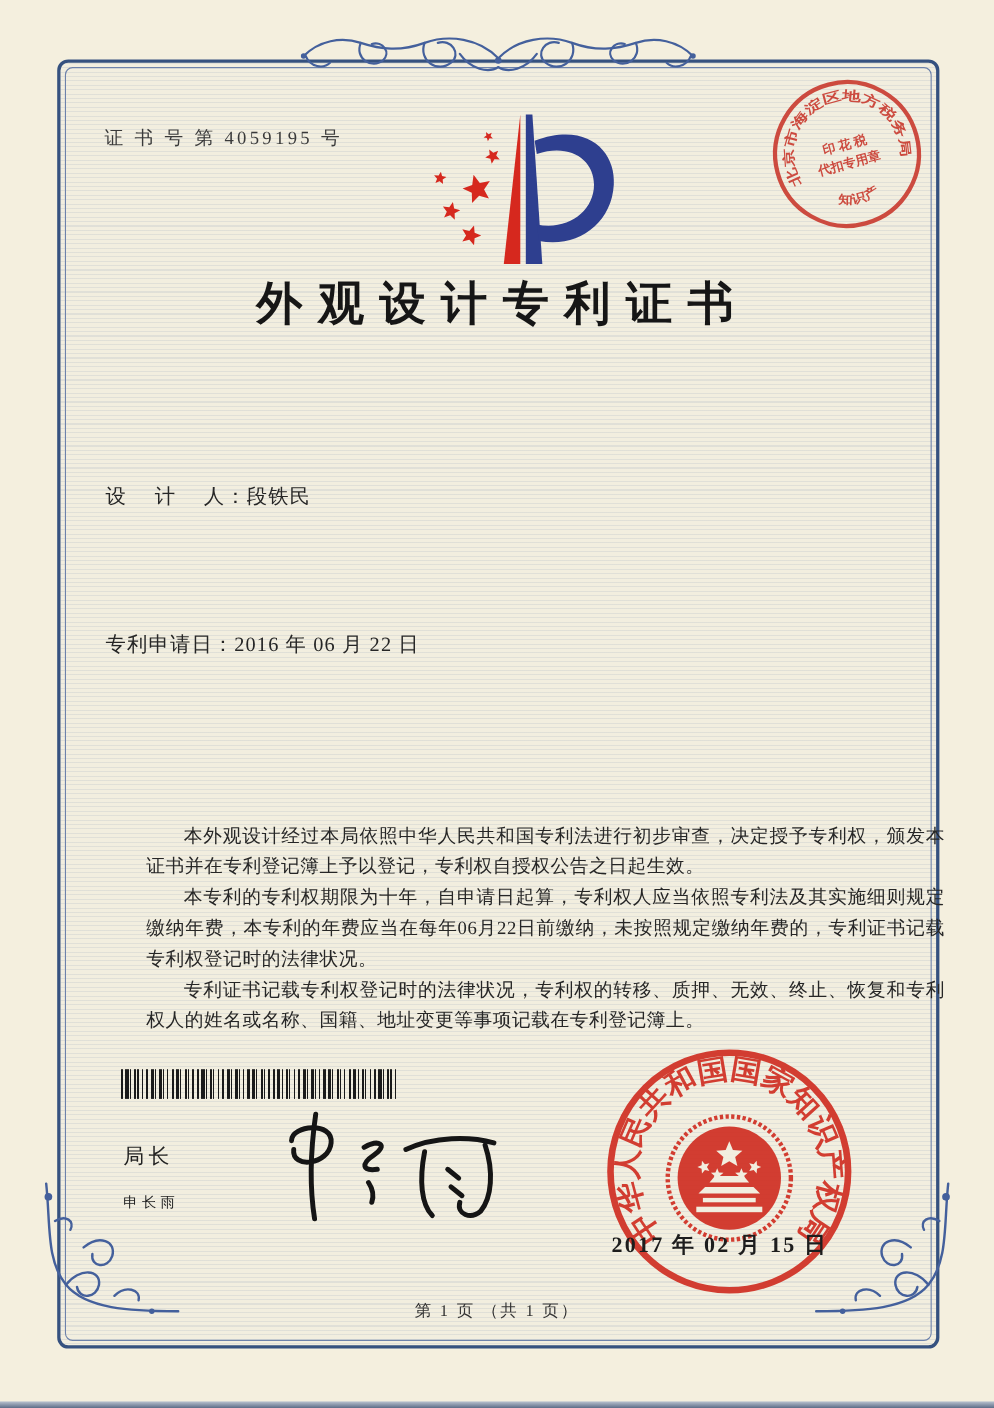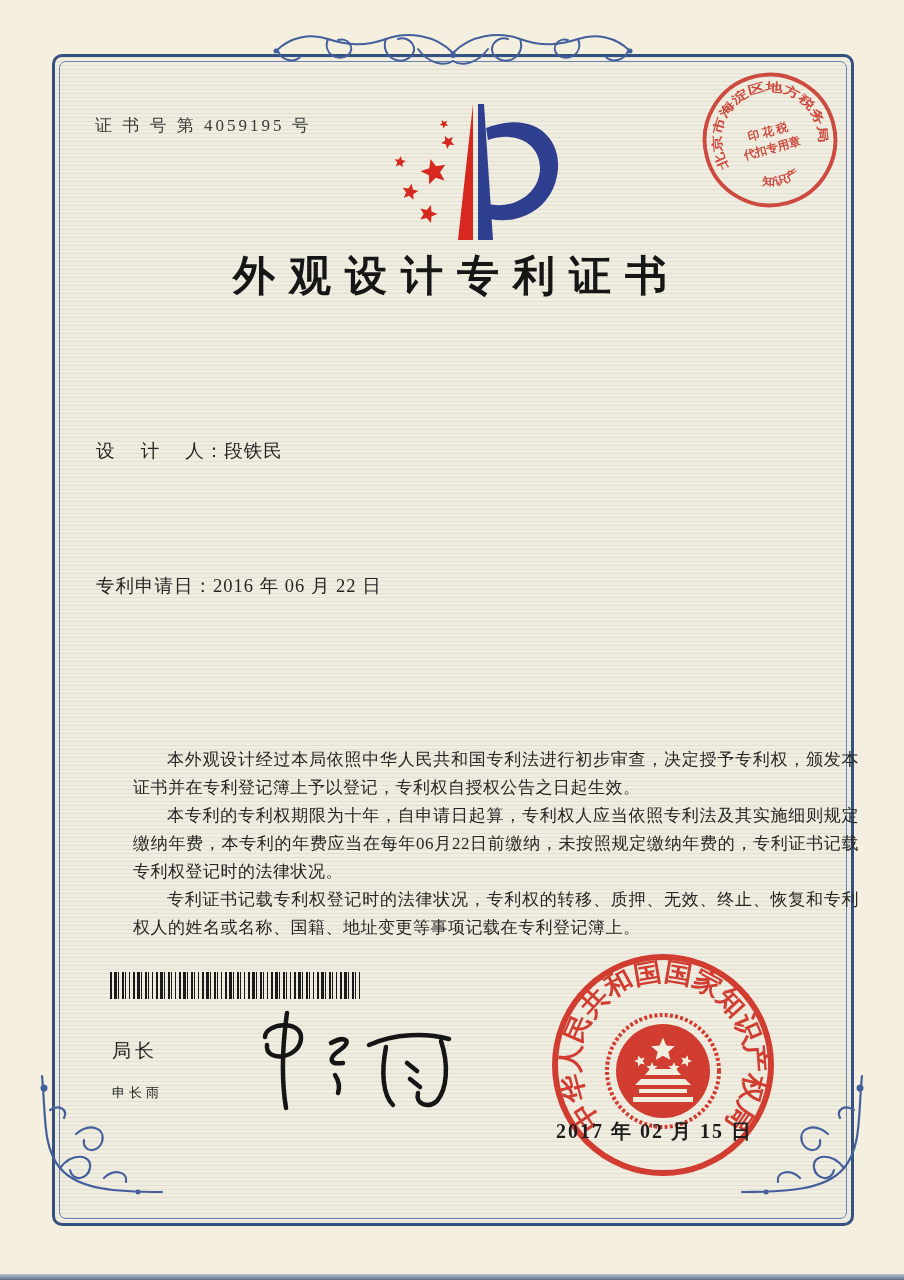--- a/index.html
+++ b/index.html
@@ -209,15 +209,16 @@
       <g fill="#f2eedf">
         <rect x="-30" y="26" width="60" height="5"></rect>
         <rect x="-24" y="18" width="48" height="4"></rect>
         <path d="M-28,14 L28,14 L22,8 L-22,8 Z"></path>
         <path d="M-18,4 L18,4 L13,-2 L-13,-2 Z"></path>
       </g>
     </g>
   </svg>
   <div class="seal-date">2017 年 02 月 15 日</div>
 
+  <div class="footer">第 1 页 （共 1 页）</div>
 
   <div class="bottom-edge"></div>
 </div>
 
 </body></html>

